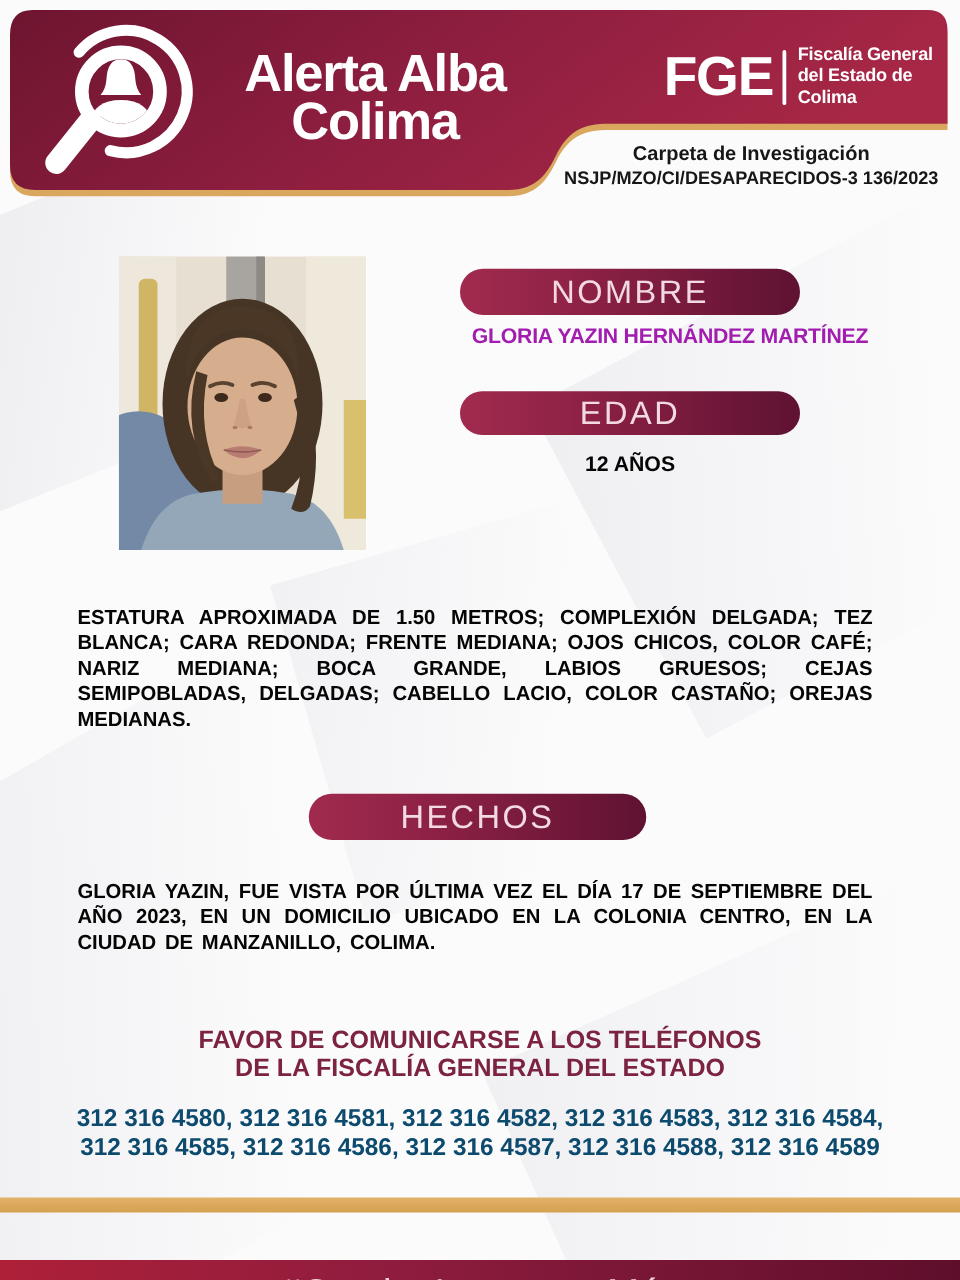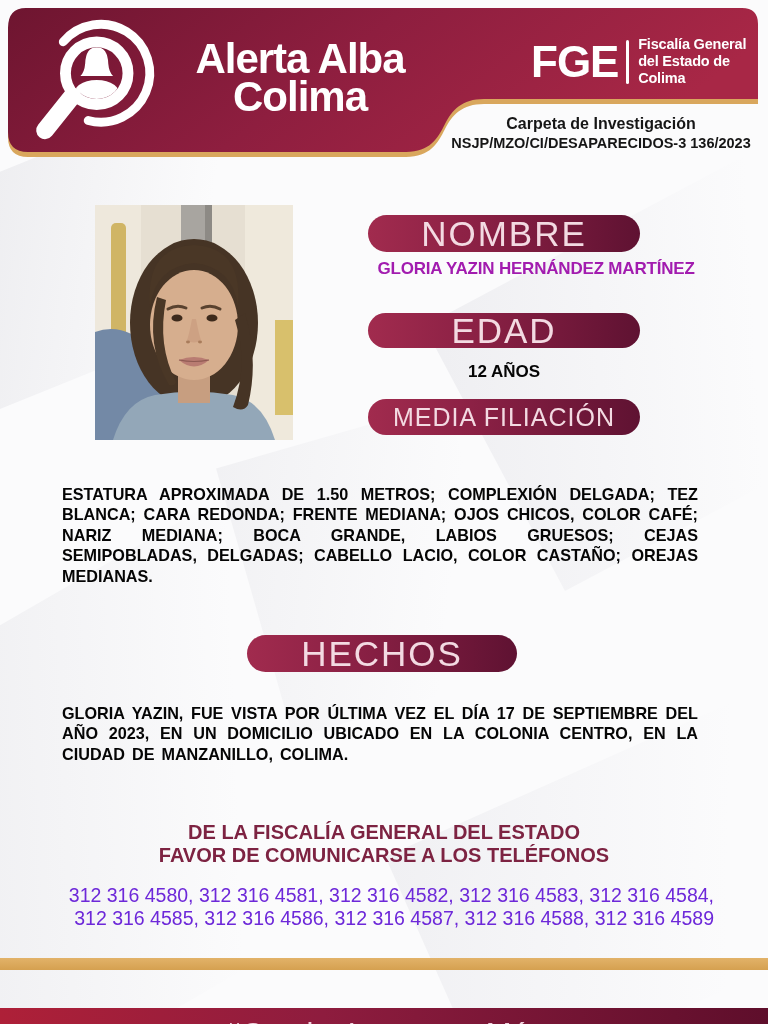--- a/index.html
+++ b/index.html
@@ -28,40 +28,40 @@
   .fge-acronym{font-size:44px;font-weight:700;letter-spacing:-1px;line-height:46px;}
   .fge-divider{width:3px;height:44px;background:#ffffff;margin:0 9px 0 8px;border-radius:2px;}
   .fge-tagline{font-size:14.5px;font-weight:700;line-height:1.18;letter-spacing:-.2px;}
   .case-file{left:440px;top:113px;width:322px;text-align:center;color:#161616;}
   .case-label{font-size:16px;font-weight:700;line-height:21px;}
   .case-number{font-size:14.5px;font-weight:700;line-height:19px;}
 
   
   .pill{position:absolute;border-radius:19px;text-align:center;color:#F3DAE2;
         background:linear-gradient(90deg,#A12B4E 0%,#8C2145 38%,#5F1232 100%);
-        font-size:35px;font-weight:400;letter-spacing:2px;}
+        font-size:26px;font-weight:400;letter-spacing:2px;}
   .pill-name{left:368px;top:215px;width:272px;height:37px;line-height:37px;}
   .pill-age{left:368px;top:313px;width:272px;height:35px;line-height:35px;}
   .pill-physical{left:368px;top:399px;width:272px;height:36px;line-height:36px;font-size:25px;letter-spacing:1px;}
   .pill-facts{left:247px;top:635px;width:270px;height:37px;line-height:37px;}
 
   .name-value{left:360px;top:259px;width:352px;text-align:center;
               font-size:17px;font-weight:700;color:#a21caf;letter-spacing:-.2px;}
   .age-value{left:368px;top:362px;width:272px;text-align:center;
              font-size:17px;font-weight:700;color:#050505;}
 
   .body-text{font-size:16.2px;font-weight:700;color:#050505;line-height:20.4px;
              text-align:justify;text-align-last:left;word-spacing:2.5px;}
   .physical-text{left:62px;top:484px;width:636px;}
   .facts-text{left:62px;top:703px;width:636px;}
 
   .contact-instruction{left:84px;top:821px;width:600px;text-align:center;
                        color:#7D2342;font-size:20px;font-weight:700;line-height:22.5px;}
-  .phone-numbers{left:54px;top:884px;width:660px;text-align:right;
-                 color:#6d28d9;font-size:19.5px;font-weight:400;line-height:22.5px;}
+  .phone-numbers{left:54px;top:884px;width:660px;text-align:center;
+                 color:#0c4a6e;font-size:19.5px;font-weight:700;line-height:22.5px;}
 
   .gold-stripe{left:0;top:958px;width:768px;height:12px;
                background:linear-gradient(180deg,#E2B269,#D5A050);}
   .footer-bar{left:0;top:970px;width:768px;height:54px;text-align:center;
               background:linear-gradient(90deg,#AE2038 0%,#8E1C3E 42%,#5E0E2B 100%);
               color:#F2D2DE;font-size:31px;font-weight:400;line-height:54px;margin-top:38px;}
 
   .photo-frame{left:95px;top:205px;width:198px;height:235px;overflow:hidden;}
 </style>
 </head>
@@ -147,28 +147,27 @@
       <path d="M 84 155 Q 99 158 114 155" stroke="#8f5a52" stroke-width="1.2" fill="none"></path>
     </svg>
   </div>
 
   <div class="pill pill-name"><span>NOMBRE</span></div>
   <div class="abs name-value">GLORIA YAZIN HERNÁNDEZ MARTÍNEZ</div>
 
   <div class="pill pill-age"><span>EDAD</span></div>
   <div class="abs age-value">12 AÑOS</div>
 
-  <div class="pill pill-physical"><span>MEDIA FILIACIÓN</span></div>
   <div class="abs body-text physical-text">ESTATURA APROXIMADA DE 1.50 METROS; COMPLEXIÓN DELGADA; TEZ BLANCA; CARA REDONDA; FRENTE MEDIANA; OJOS CHICOS, COLOR CAFÉ; NARIZ MEDIANA; BOCA GRANDE, LABIOS GRUESOS; CEJAS SEMIPOBLADAS, DELGADAS; CABELLO LACIO, COLOR CASTAÑO; OREJAS MEDIANAS.</div>
 
   <div class="pill pill-facts"><span>HECHOS</span></div>
   <div class="abs body-text facts-text">GLORIA YAZIN, FUE VISTA POR ÚLTIMA VEZ EL DÍA 17 DE SEPTIEMBRE DEL AÑO 2023, EN UN DOMICILIO UBICADO EN LA COLONIA CENTRO, EN LA CIUDAD DE MANZANILLO, COLIMA.</div>
 
   <div class="abs contact-instruction">
+    <div>FAVOR DE COMUNICARSE A LOS TELÉFONOS</div>
     <div>DE LA FISCALÍA GENERAL DEL ESTADO</div>
-    <div>FAVOR DE COMUNICARSE A LOS TELÉFONOS</div>
   </div>
   <div class="abs phone-numbers">312 316 4580, 312 316 4581, 312 316 4582, 312 316 4583, 312 316 4584, 312 316 4585, 312 316 4586, 312 316 4587, 312 316 4588, 312 316 4589</div>
 
   <div class="abs gold-stripe"></div>
   <div class="abs footer-bar"><span>#ContigoLogramosMás</span></div>
 
 </div>
 
 </body></html>

